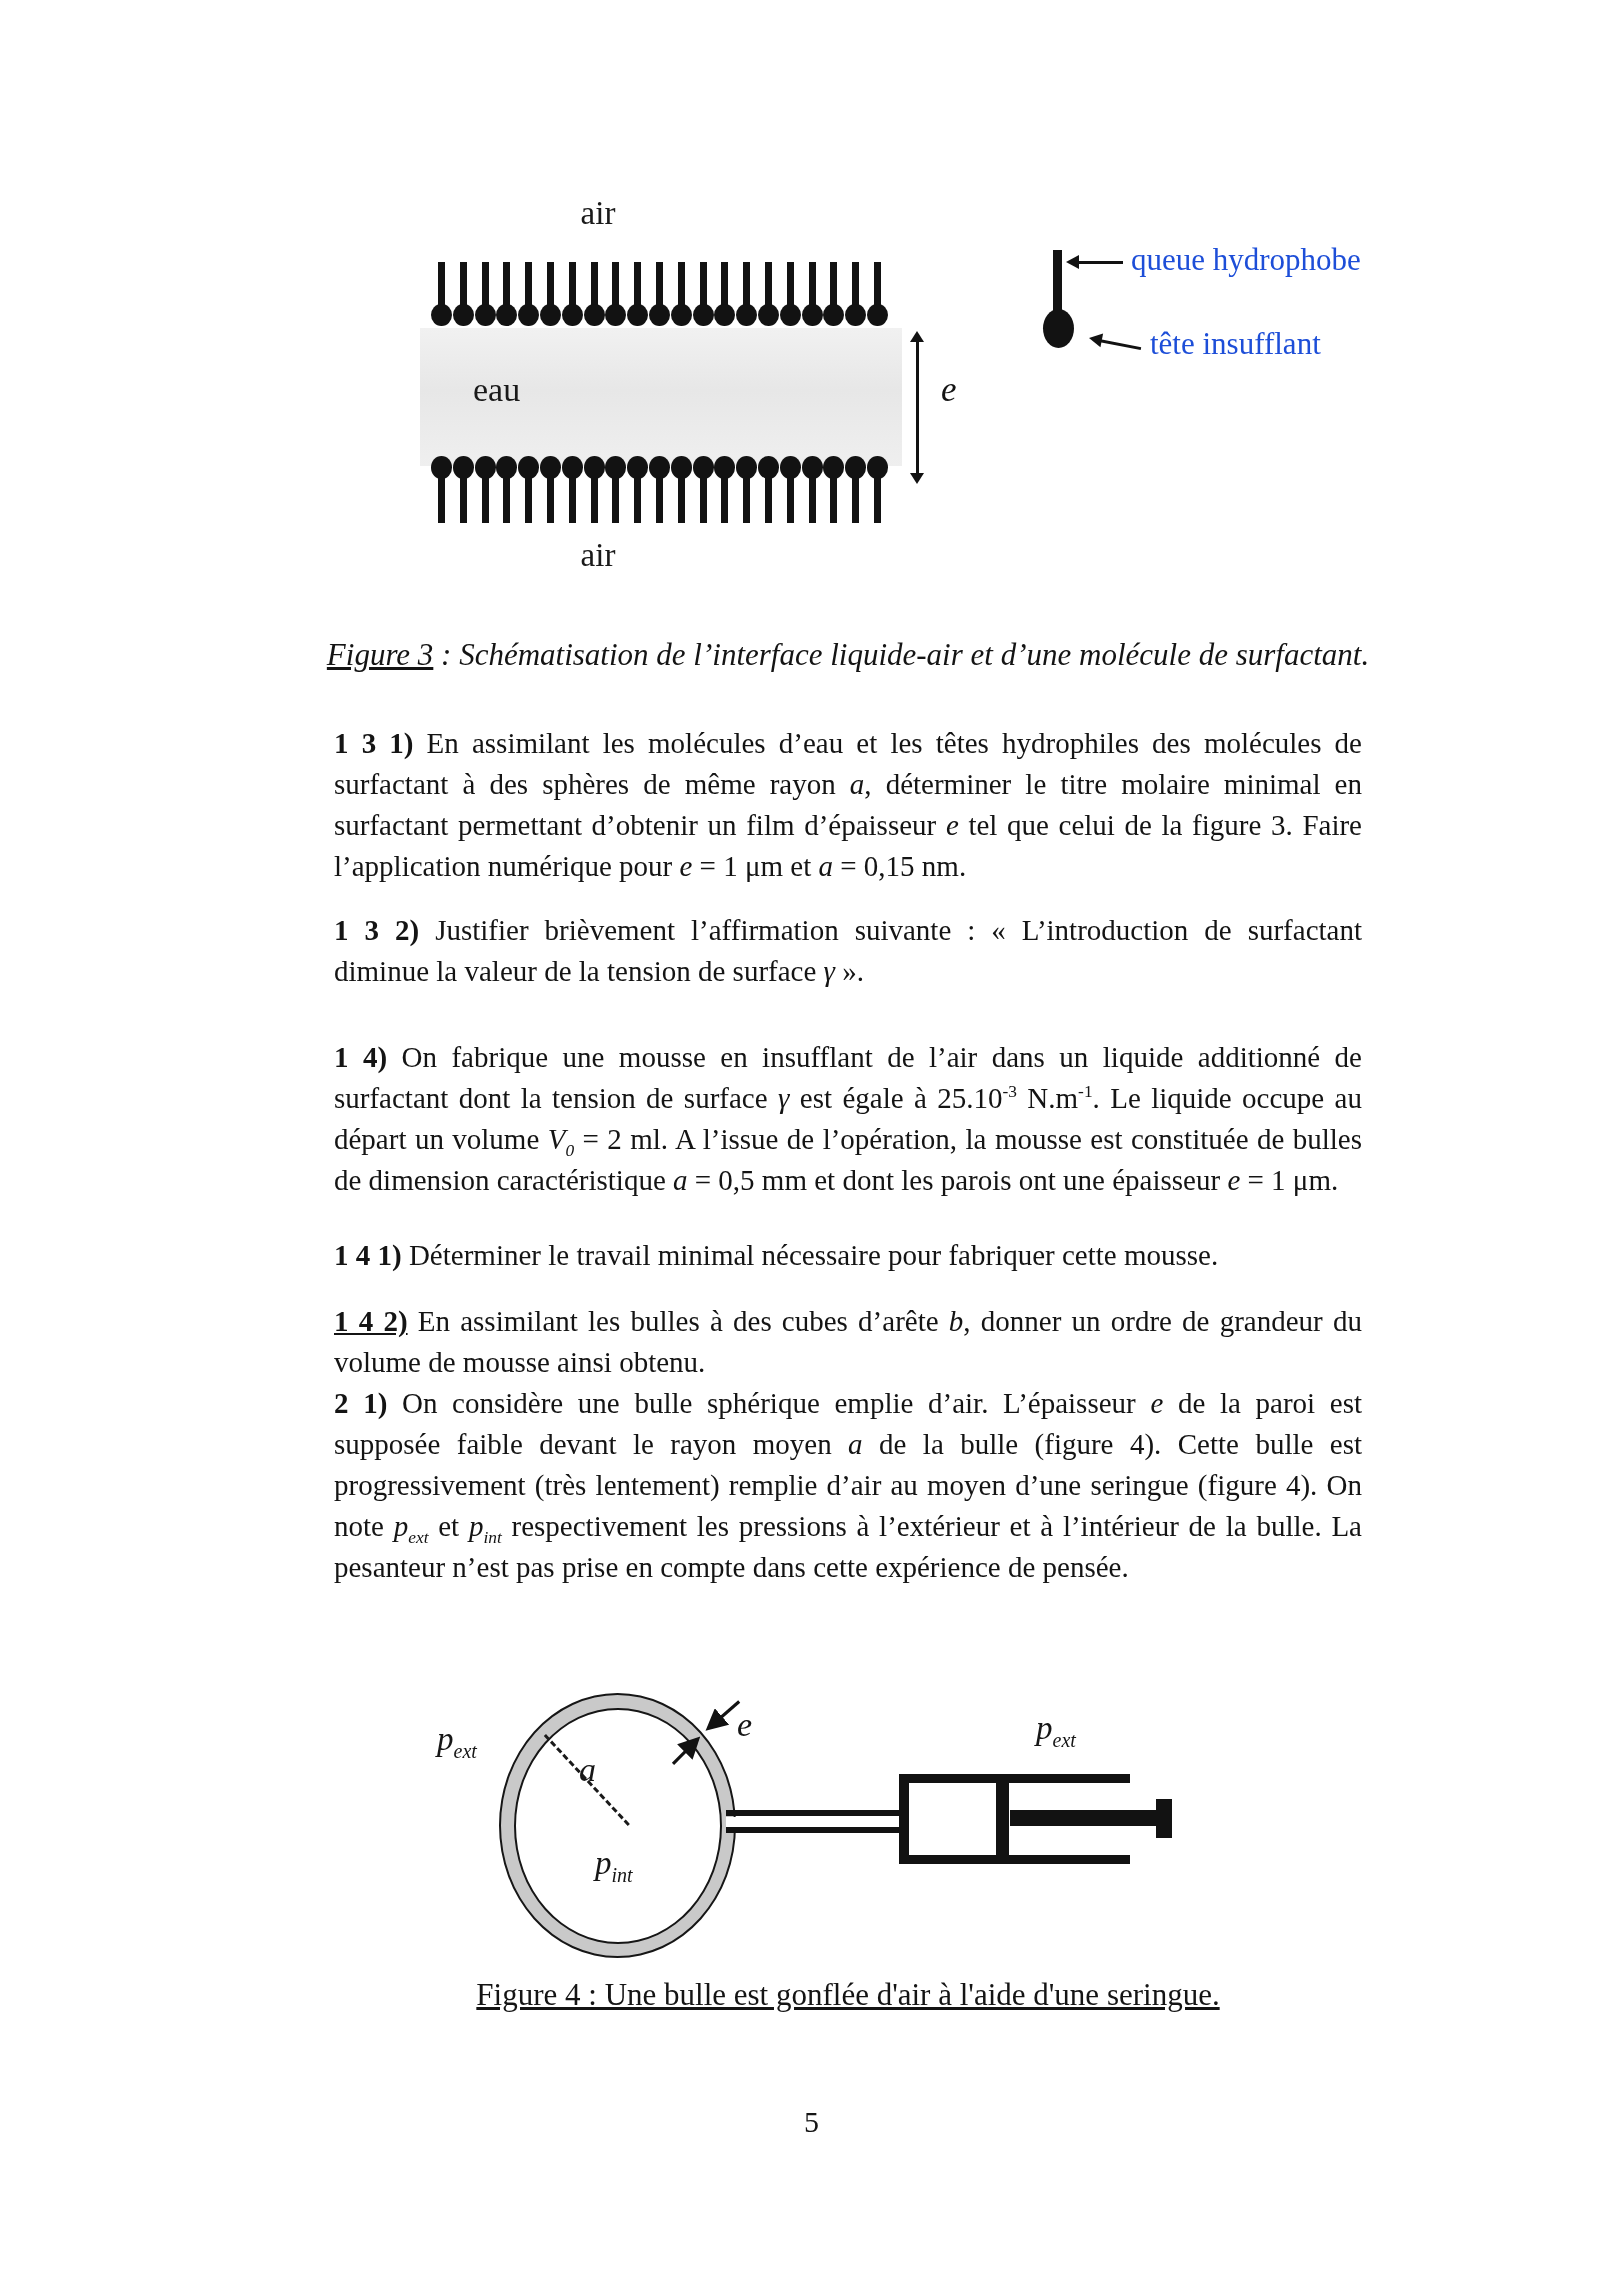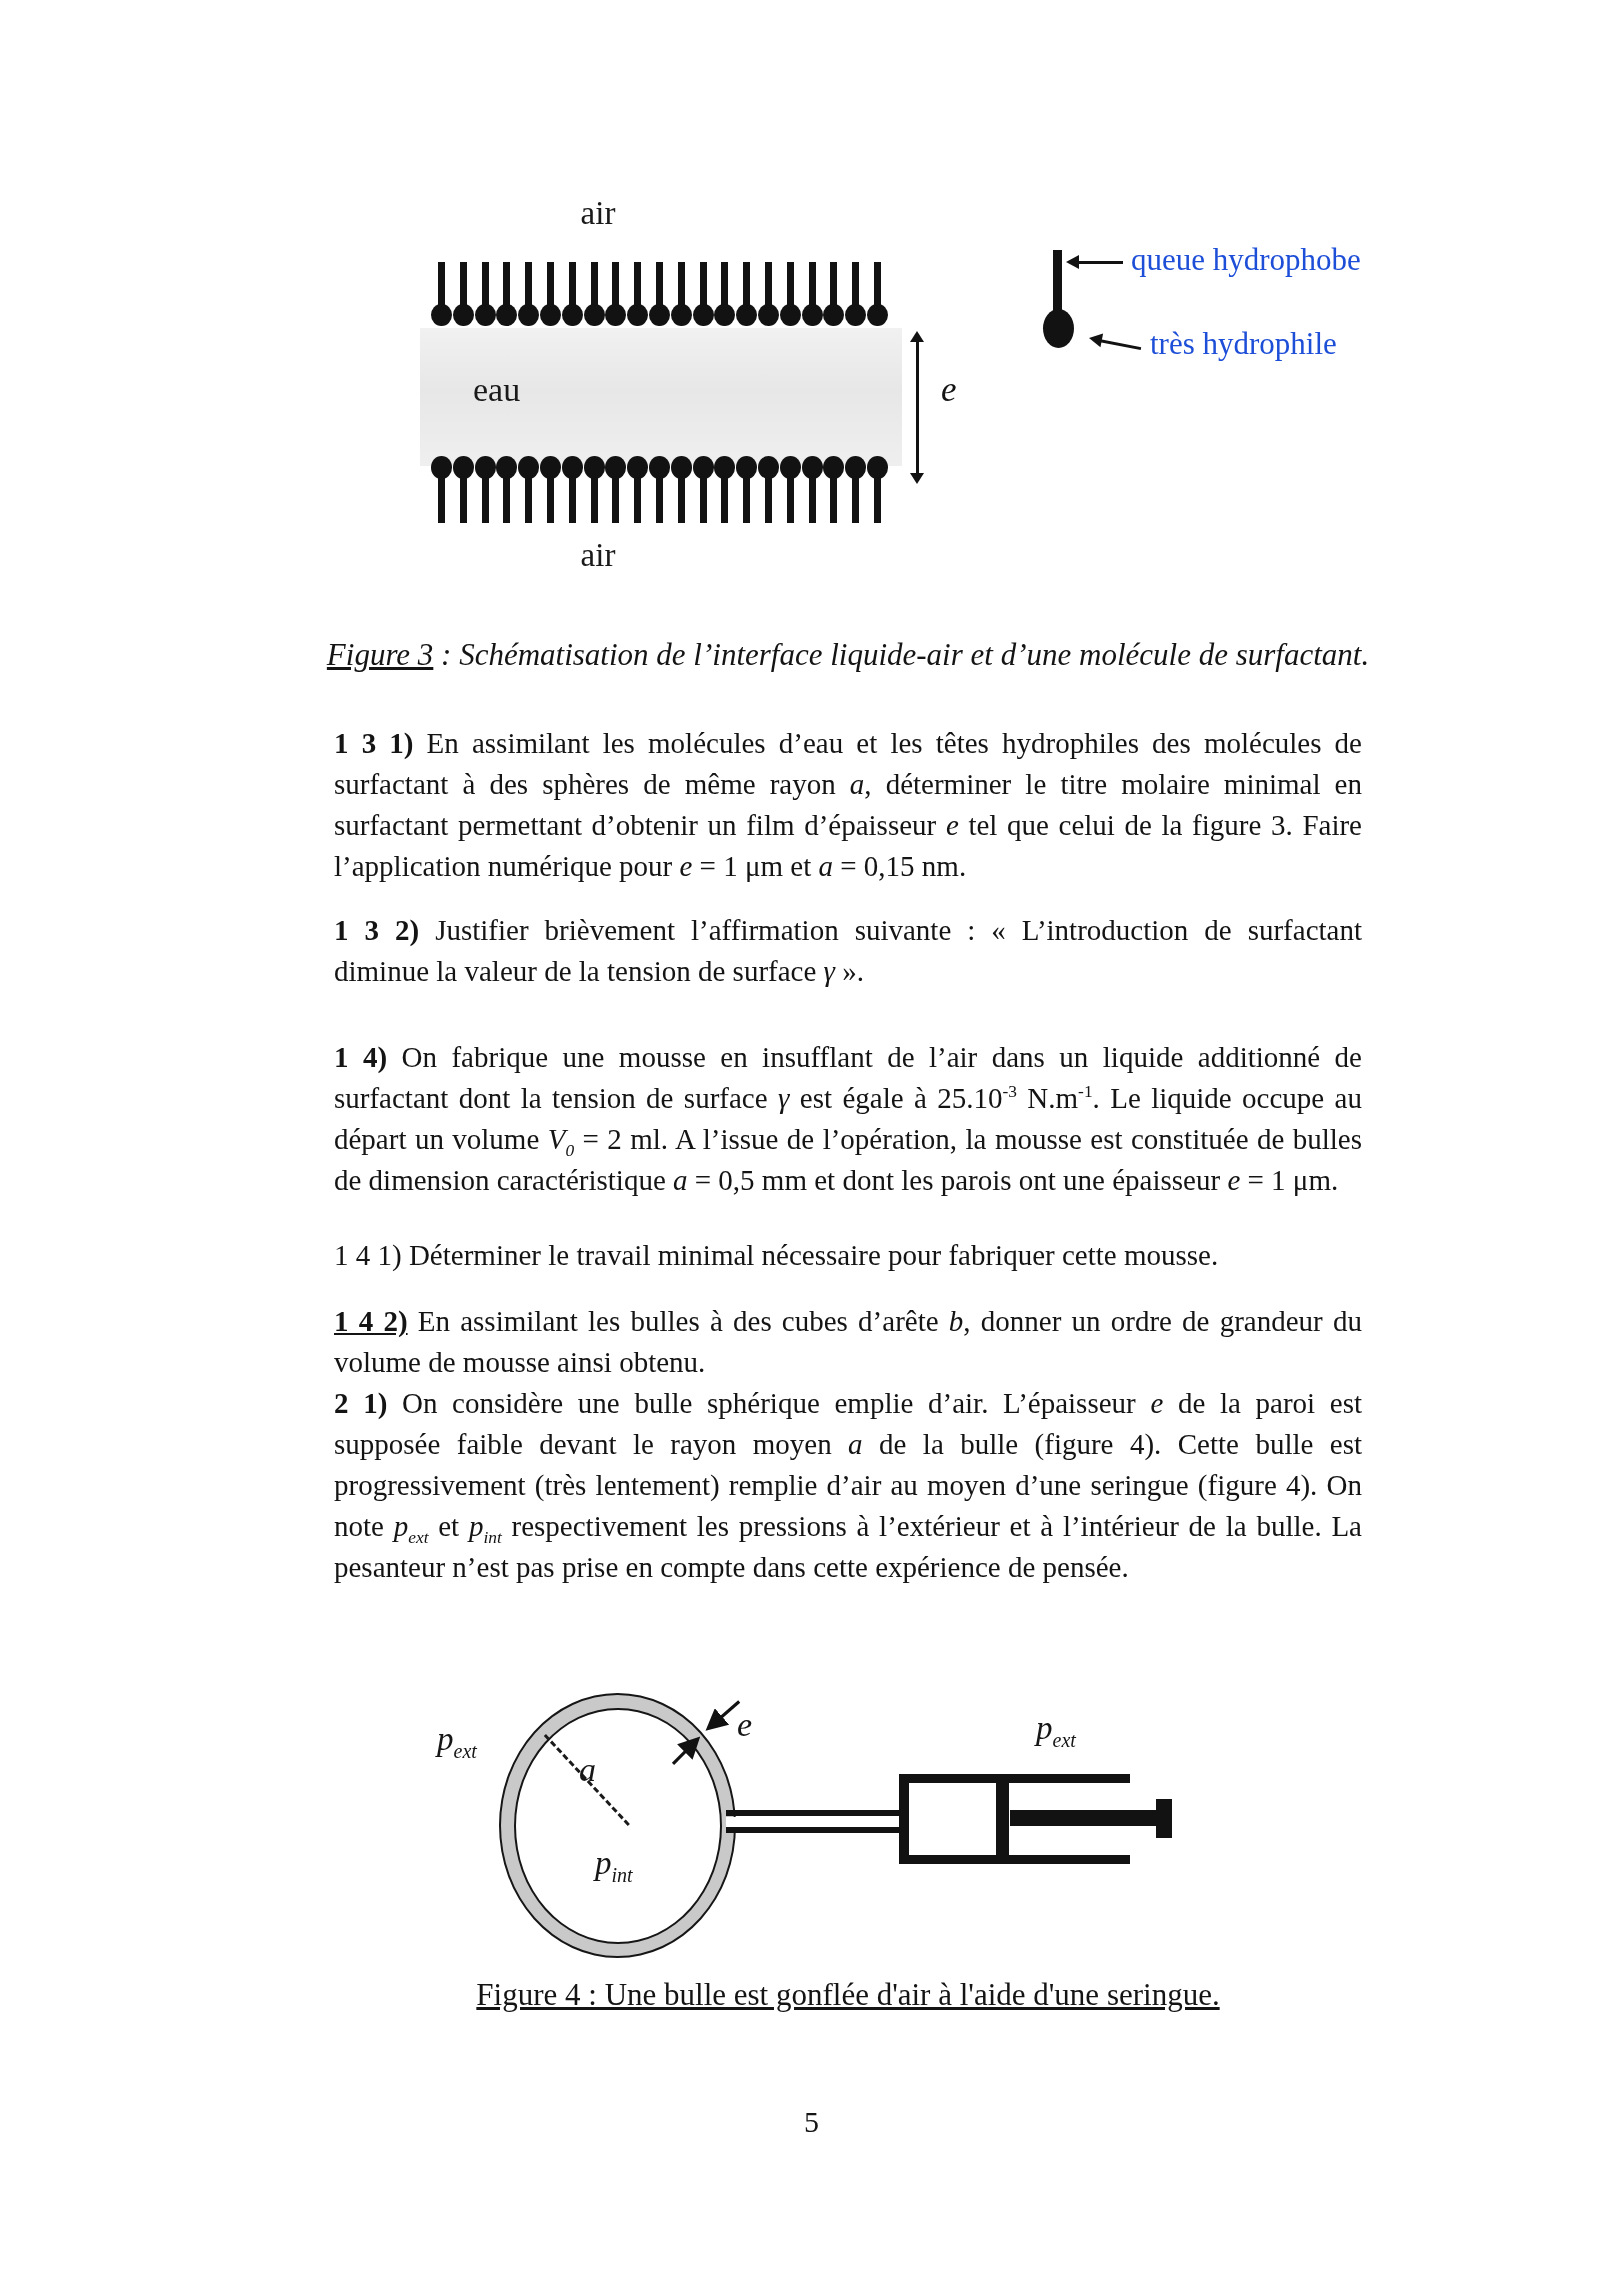--- a/index.html
+++ b/index.html
@@ -295,30 +295,30 @@
   <div class="abs lg-head"></div>
   <div class="abs lg-arrow lg-arrow1">
     <div class="tri tri-left"></div>
     <div class="line"></div>
   </div>
   <div class="abs lg-text lg-queue">queue hydrophobe</div>
   <div class="abs lg-arrow lg-arrow2">
     <div class="tri tri-left"></div>
     <div class="line"></div>
   </div>
-  <div class="abs lg-text lg-tete">très hydrophile</div>
+  <div class="abs lg-text lg-tete">tête insufflant</div>
 
   <div class="abs f3-caption"><span style="text-decoration: underline;">Figure 3</span><span> : Schématisation de l’interface liquide-air et d’une molécule de surfactant.</span></div>
 </section>
 
 <section class="abs bodytext">
   <p class="p131"><span style="font-weight: bold;">1 3 1)</span><span> En assimilant les molécules d’eau et les têtes hydrophiles des molécules de surfactant à des sphères de même rayon </span><span style="font-style: italic;">a</span><span>, déterminer le titre molaire minimal en surfactant permettant d’obtenir un film d’épaisseur </span><span style="font-style: italic;">e</span><span> tel que celui de la figure 3. Faire l’application numérique pour </span><span style="font-style: italic;">e</span><span> = 1 μm et </span><span style="font-style: italic;">a</span><span> = 0,15 nm.</span></p>
   <p class="p132"><span style="font-weight: bold;">1 3 2)</span><span> Justifier brièvement l’affirmation suivante : « L’introduction de surfactant diminue la valeur de la tension de surface </span><span style="font-style: italic;">γ</span><span> ».</span></p>
   <p class="p14"><span style="font-weight: bold;">1 4)</span><span> On fabrique une mousse en insufflant de l’air dans un liquide additionné de surfactant dont la tension de surface </span><span style="font-style: italic;">γ</span><span> est égale à 25.10</span><sup>-3</sup><span> N.m</span><sup>-1</sup><span>. Le liquide occupe au départ un volume </span><span style="font-style: italic;">V</span><sub style="font-style: italic;">0</sub><span> = 2 ml. A l’issue de l’opération, la mousse est constituée de bulles de dimension caractéristique </span><span style="font-style: italic;">a</span><span> = 0,5 mm et dont les parois ont une épaisseur </span><span style="font-style: italic;">e</span><span> = 1 μm.</span></p>
-  <p class="p141"><span style="font-weight: normal;">1 4 1)</span><span> Déterminer le travail minimal nécessaire pour fabriquer cette mousse.</span></p>
+  <p class="p141"><span style="font-weight: bold;">1 4 1)</span><span> Déterminer le travail minimal nécessaire pour fabriquer cette mousse.</span></p>
   <p class="p142"><span style="font-weight: bold; text-decoration: underline;">1 4 2)</span><span> En assimilant les bulles à des cubes d’arête </span><span style="font-style: italic;">b</span><span>,  donner un ordre de grandeur du volume de mousse ainsi obtenu.</span></p>
   <p class="p21"><span style="font-weight: bold;">2 1)</span><span> On considère une bulle sphérique emplie d’air. L’épaisseur </span><span style="font-style: italic;">e</span><span> de la paroi est supposée faible devant le rayon moyen </span><span style="font-style: italic;">a</span><span> de la bulle (figure 4). Cette bulle est progressivement (très lentement) remplie d’air au moyen d’une seringue (figure 4). On note </span><span style="font-style: italic;">p</span><sub style="font-style: italic;">ext</sub><span> et </span><span style="font-style: italic;">p</span><sub style="font-style: italic;">int</sub><span> respectivement les pressions à l’extérieur et à l’intérieur de la bulle. La pesanteur n’est pas prise en compte dans cette expérience de pensée.</span></p>
 </section>
 
 <section>
   <div class="abs f4-bubble-outer"></div>
   <div class="abs f4-bubble-inner"></div>
   <div class="abs f4-dash"></div>
 
   <div class="abs f4-p f4-pext-left"><span style="font-style: italic;">p</span><sub class="psub" style="font-style: italic;">ext</sub></div>

